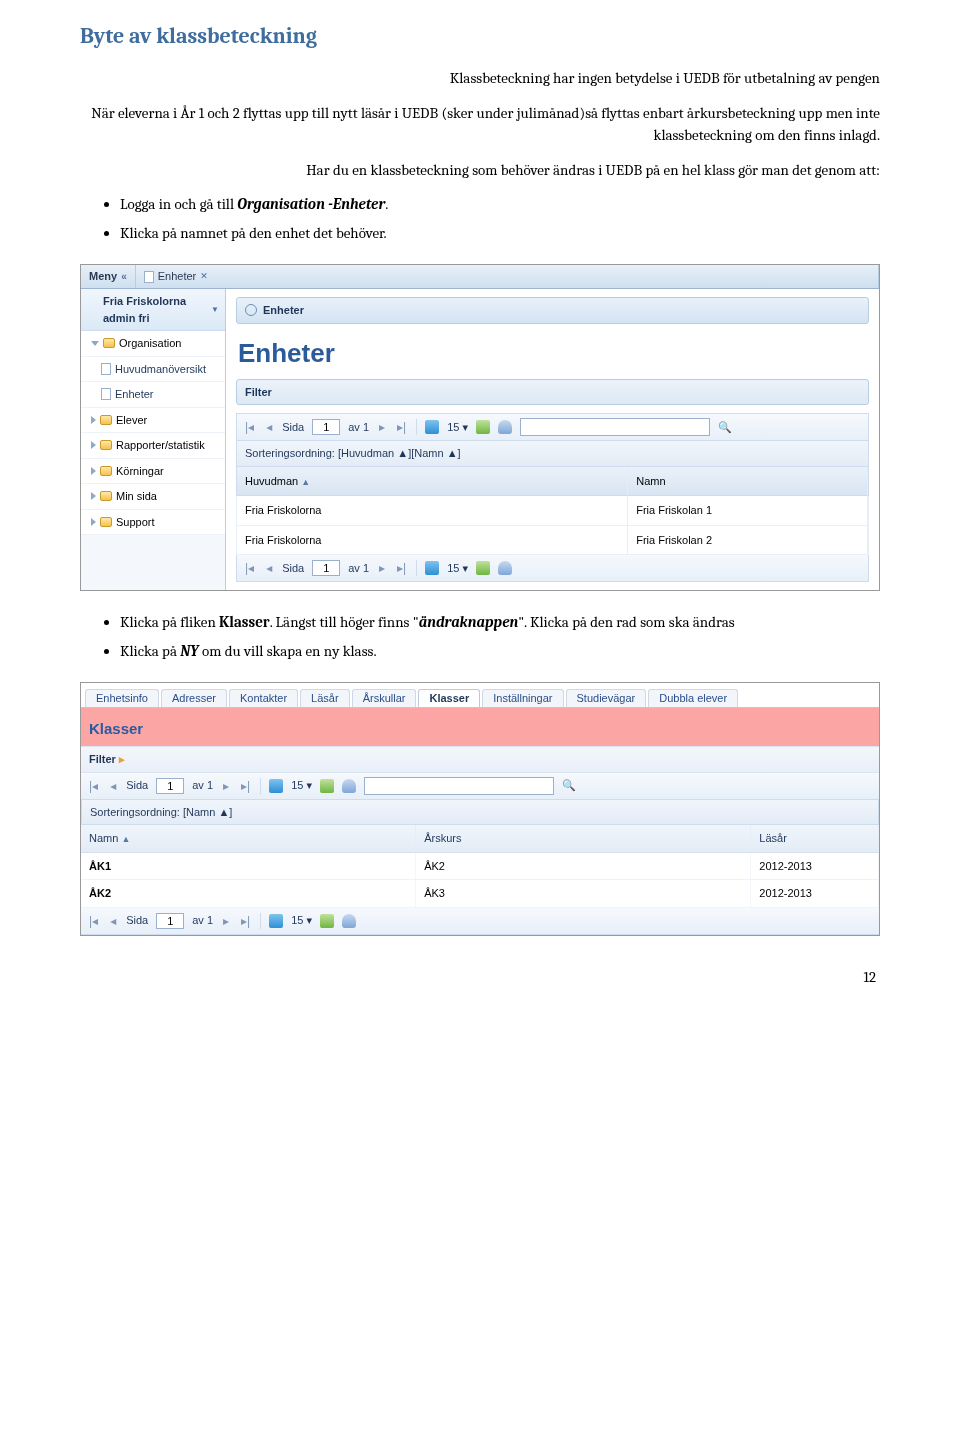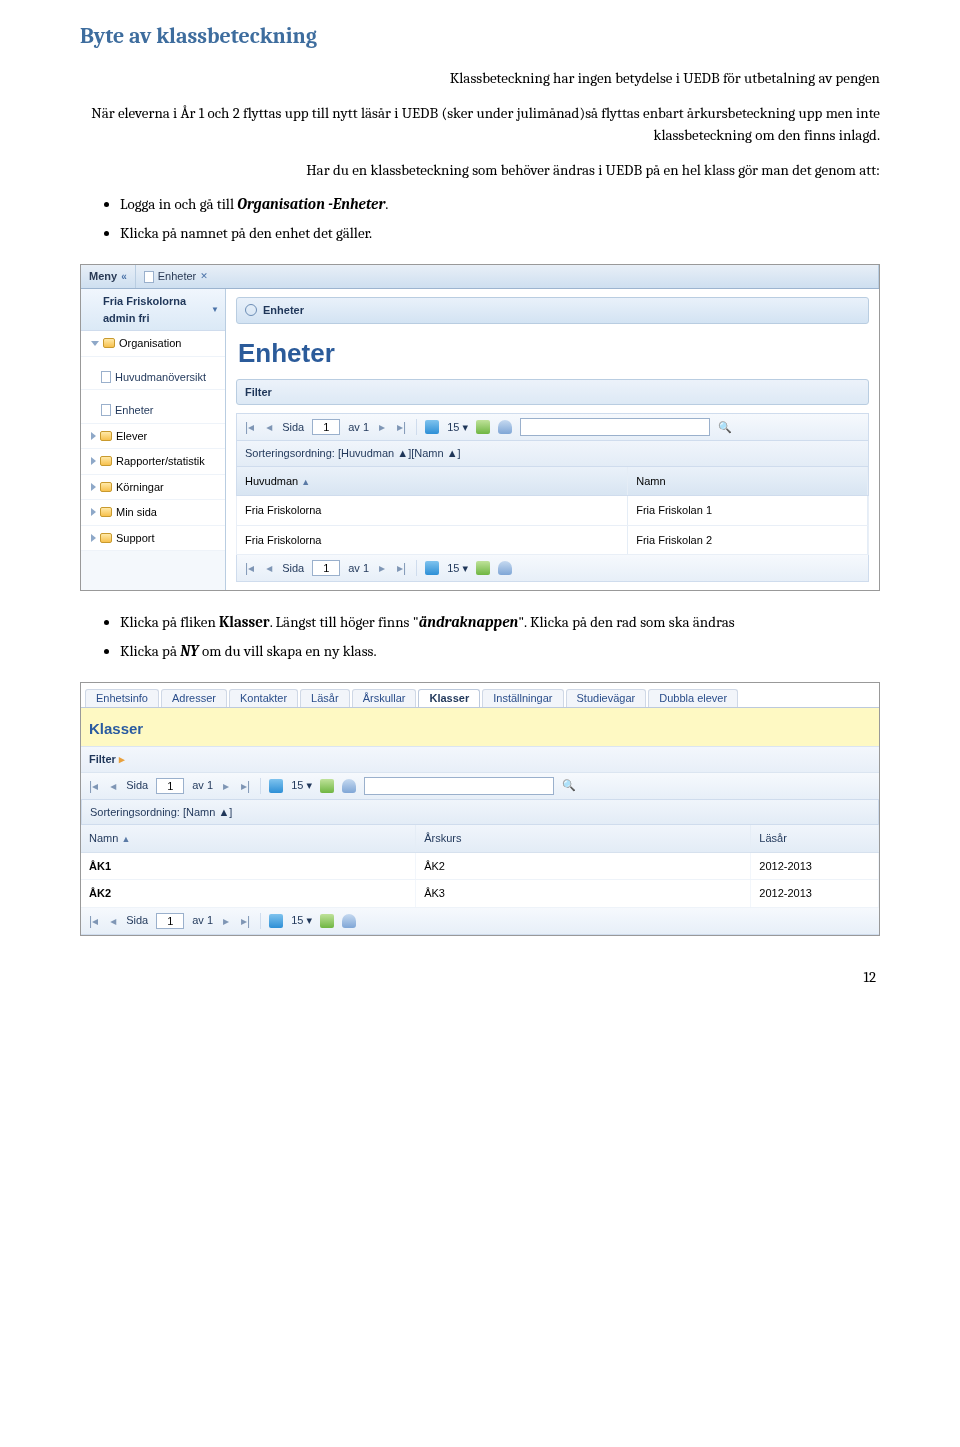--- a/index.html
+++ b/index.html
@@ -25,21 +25,21 @@
   .em { font-style: italic; font-weight: bold; }
   .bold { font-weight: bold; }
 
   
   .shot {
     width: 100%;
     border: 1px solid #999;
     margin: 10px 0 20px 0;
     font-family: Arial, Helvetica, sans-serif;
     font-size: 11px;
-    background: #fef9c3;
+    background: #fca5a5;
   }
 
   
   .menybar {
     display: flex;
     align-items: stretch;
     background: linear-gradient(#e8eff7, #cedff0);
     border-bottom: 1px solid #9cb4cf;
     height: 24px;
   }
@@ -67,21 +67,21 @@
     background: linear-gradient(#f0f6fd, #dbe9f6);
     border-bottom: 1px solid #cfdced;
     padding: 4px 6px;
     display: flex;
     align-items: center;
     gap: 16px;
     font-weight: bold;
     color: #1f3659;
   }
   .sidebar .item {
-    padding: 12px 6px 4px 20px;
+    padding: 4px 6px 4px 20px;
     color: #1f3659;
     border-bottom: 1px solid #eef3f9;
     display: flex;
     align-items: center;
     gap: 4px;
     background: #fff;
   }
   .sidebar .topitem {
     padding: 4px 6px 4px 10px;
     display: flex; align-items: center; gap: 4px;
@@ -179,21 +179,21 @@
 <h1>Byte av klassbeteckning</h1>
 
 <p>Klassbeteckning har ingen betydelse i UEDB för utbetalning av pengen</p>
 <p>När eleverna i År 1 och 2 flyttas upp till nytt läsår i UEDB (sker under julimånad)så flyttas enbart årkursbeteckning upp men inte klassbeteckning om den finns inlagd.</p>
 <p>Har du en klassbeteckning som behöver ändras i UEDB på en hel klass gör man det genom att:</p>
 
 <ul class="bullets">
   <li>
     <span>Logga in och gå till </span><span class="em">Organisation -Enheter</span><span>.</span>
   </li>
-  <li>Klicka på namnet på den enhet det gäller.</li>
+  <li>Klicka på namnet på den enhet det behöver.</li>
 </ul>
 
 <div class="shot">
   <div class="menybar">
     <div class="menyitem">
       <span>Meny</span>
       <span class="chev">«</span>
     </div>
     <div class="menyitem" style="flex:1; font-weight:normal; background:transparent;">
       <span class="doc"></span>

